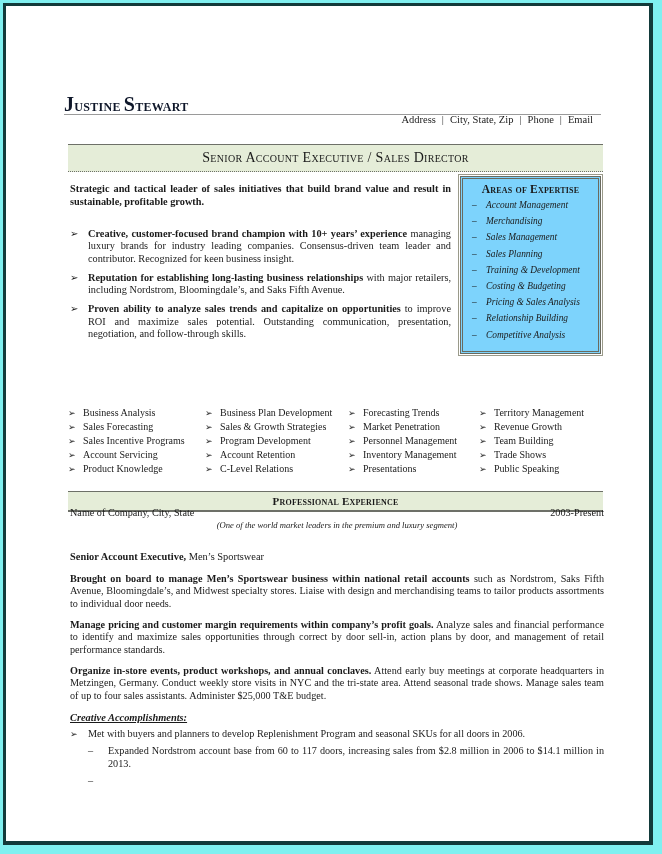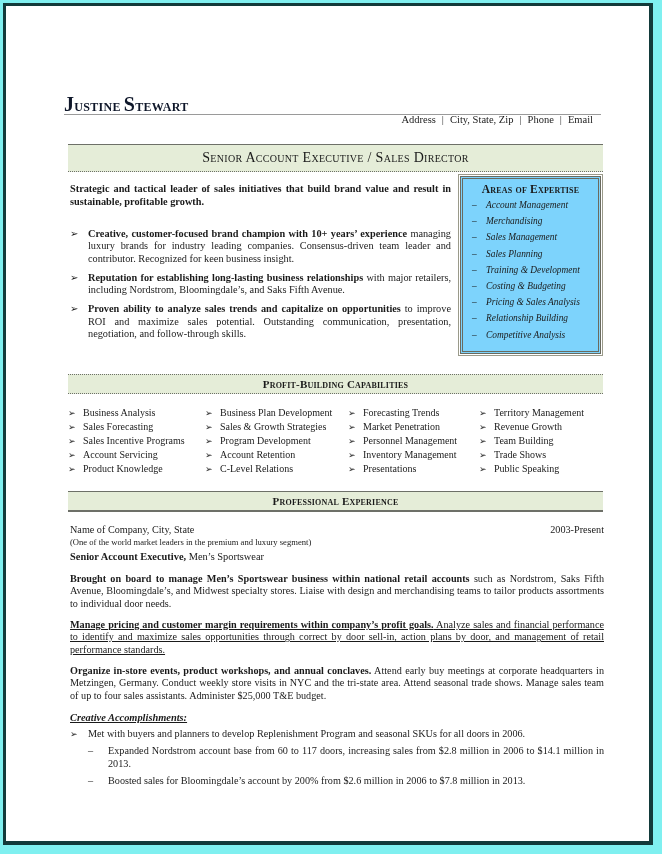--- a/index.html
+++ b/index.html
@@ -87,29 +87,29 @@
 
   .caps {
     position: absolute; left: 62px; top: 400px; width: 540px;
     display: grid; grid-template-columns: 137px 143px 131px 130px;
     font-size: 10px; line-height: 13px;
   }
   .caps .col div { white-space: nowrap; }
   .caps .arrow { display: inline-block; width: 15px; font-size: 9px; }
 
   .exp { position: absolute; left: 64px; width: 534px; font-size: 10.2px; }
-  .company { top: 518px; line-height: 12px; }
+  .company { top: 501px; line-height: 12px; text-align: center; }
   .company .row { display: flex; justify-content: space-between; }
-  .company .desc { font-size: 8.6px; }
+  .company .desc { font-style: italic; font-size: 8.6px; }
   .role { top: 545px; font-size: 10.4px; }
   .role b { font-weight: bold; margin-top: 24px; }
   .para { text-align: justify; line-height: 12.4px; }
   .para b { font-weight: bold; }
   .p1 { top: 567px; }
-  .p2 { top: 613px; text-decoration: underline; }
+  .p2 { top: 613px; }
   .p3 { top: 659px; }
   .acc-head { top: 706px; font-weight: bold; font-style: italic; text-decoration: underline; font-size: 10.4px; }
   .acc { top: 722px; line-height: 12.4px; }
   .acc .row { display: flex; margin-bottom: 5px; }
   .acc .arrow { width: 18px; flex: none; font-size: 9px; }
   .acc .sub { display: flex; margin-left: 18px; margin-bottom: 5px; }
   .acc .sub .dash { width: 20px; flex: none; }
   .acc .sub .txt { text-align: justify; }
 </style>
 </head>
@@ -159,21 +159,20 @@
       <li><span class="dash">–</span><span>Sales Management</span></li>
       <li><span class="dash">–</span><span>Sales Planning</span></li>
       <li><span class="dash">–</span><span>Training &amp; Development</span></li>
       <li><span class="dash">–</span><span>Costing &amp; Budgeting</span></li>
       <li><span class="dash">–</span><span>Pricing &amp; Sales Analysis</span></li>
       <li><span class="dash">–</span><span>Relationship Building</span></li>
       <li><span class="dash">–</span><span>Competitive Analysis</span></li>
     </ul>
   </div>
 
-  <div class="band" style="top:368px">Profit-Building Capabilities</div>
 
   <div class="caps">
     <div class="col">
       <div><span class="arrow">➢</span><span>Business Analysis</span></div>
       <div><span class="arrow">➢</span><span>Sales Forecasting</span></div>
       <div><span class="arrow">➢</span><span>Sales Incentive Programs</span></div>
       <div><span class="arrow">➢</span><span>Account Servicing</span></div>
       <div><span class="arrow">➢</span><span>Product Knowledge</span></div>
     </div>
     <div class="col">
@@ -229,18 +228,17 @@
     <div class="row">
       <span class="arrow">➢</span>
       <span>Met with buyers and planners to develop Replenishment Program and seasonal SKUs for all doors in 2006.</span>
     </div>
     <div class="sub">
       <span class="dash">–</span>
       <span class="txt">Expanded Nordstrom account base from 60 to 117 doors, increasing sales from $2.8 million in 2006 to $14.1 million in 2013.</span>
     </div>
     <div class="sub">
       <span class="dash">–</span>
-      <span class="txt">Boosted sales for Bloomingdale’s account by 200% from $2.6 million in 2006 to $7.8 million in 2013.</span>
     </div>
   </div>
 
 </div>
 </div>
 
 </body></html>

